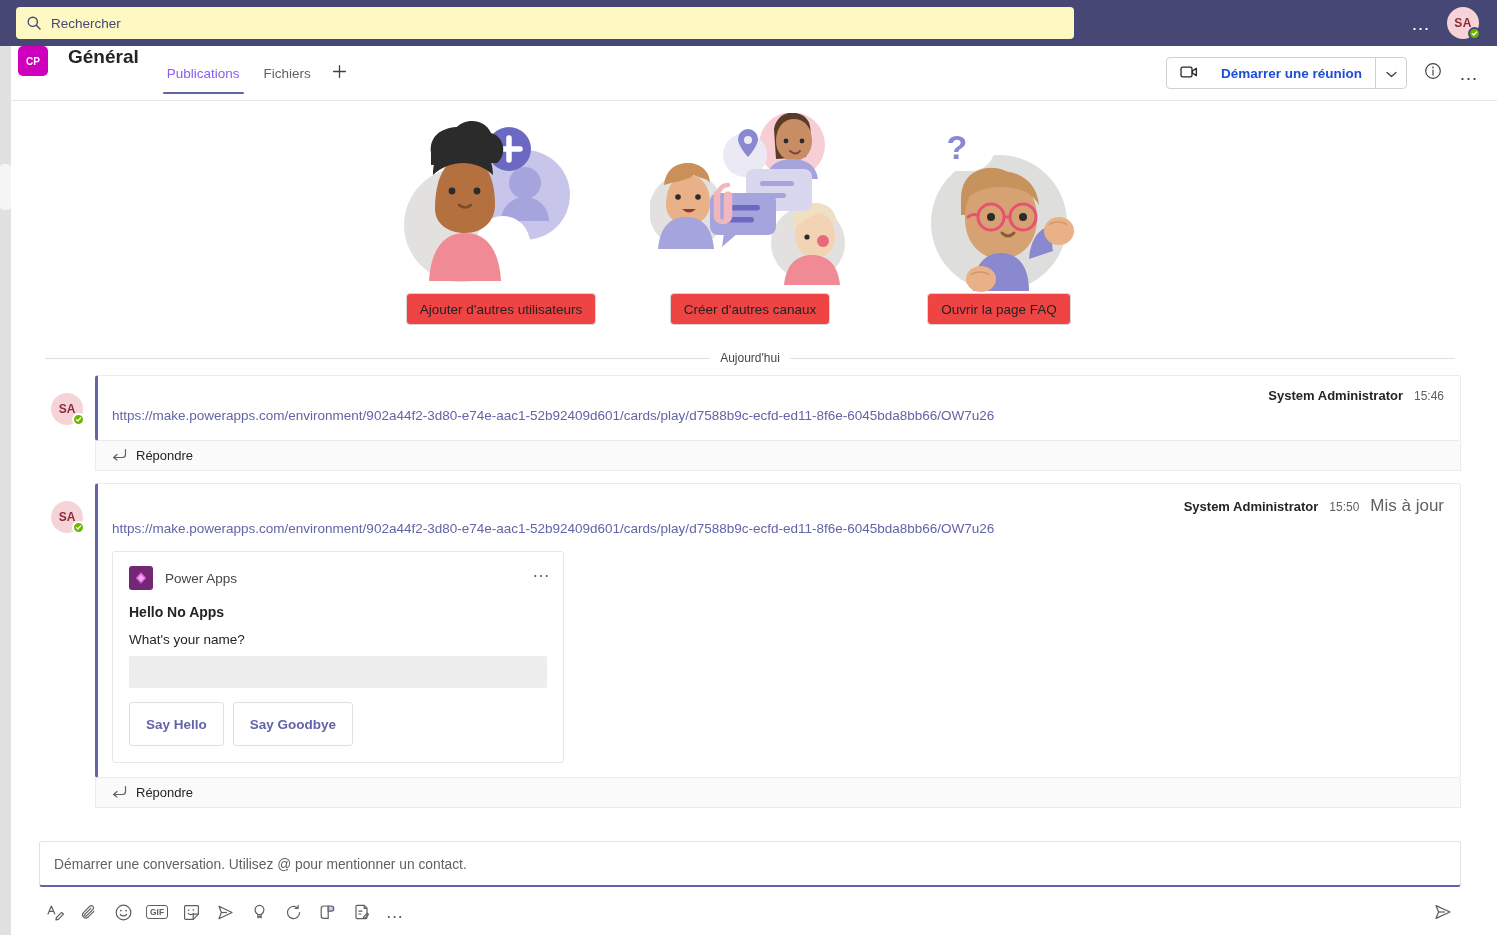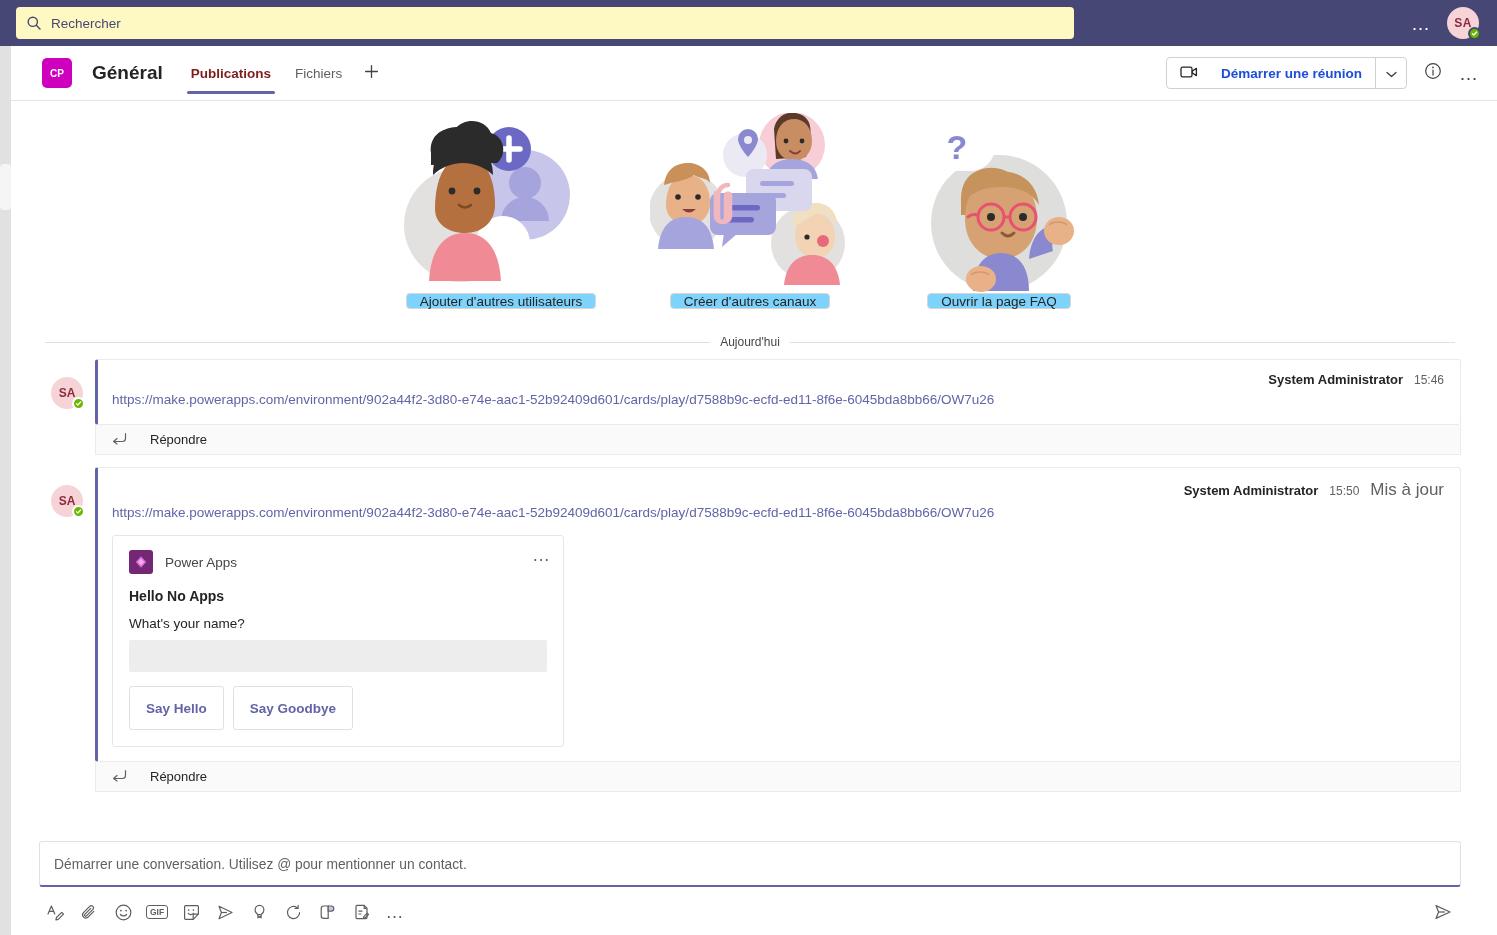--- a/index.html
+++ b/index.html
@@ -48,34 +48,34 @@
   .rail::after {
     content: ""; position: absolute; left: 0; right: 0; top: 118px; height: 46px;
     background: #f5f5f5; border-radius: 4px;
   }
   .content { flex: 1; display: flex; flex-direction: column; background: #fff; min-width: 0; }
 
   
   .chan-header {
     height: 55px; flex: none; background: #fff;
     border-bottom: 1px solid #e6e6e6;
-    display: flex; align-items: center; padding: 0 18px 0 31px;
+    display: flex; padding: 0 18px 0 7px;
   }
   .team-avatar {
     width: 30px; height: 30px; border-radius: 5px; background: #cf00bd;
     color: #fff; font-size: 10px; font-weight: 600;
     display: flex; align-items: center; justify-content: center; flex: none;
   }
   .chan-title { font-size: 19px; font-weight: 700; color: #252423; margin-left: 20px; }
   .tabs { display: flex; align-items: stretch; height: 55px; margin-left: 16px; }
   .tab {
     display: flex; align-items: center; padding: 0 12px; font-size: 13.5px;
     color: #616161; cursor: pointer; position: relative;
   }
-  .tab.active { color: #7f1d1d; font-weight: 700; }
+  .tab.active { color: #8b5cf6; font-weight: 400; }
   .tab.active::after {
     content: ""; position: absolute; left: 8px; right: 8px; bottom: 7px;
     height: 2.5px; background: #6264a7; border-radius: 2px;
   }
   .tab-add {
     display: flex; align-items: center; justify-content: center;
     width: 34px; color: #424242; cursor: pointer;
   }
   .hdr-right { margin-left: auto; display: flex; align-items: center; gap: 14px; }
   .meet-btn {
@@ -100,22 +100,22 @@
   
   .convo { flex: 1; overflow: hidden; position: relative; background: #fff; padding: 0 0 0 0; }
   .convo-inner { padding: 0 36px 0 28px; }
 
   
   .welcome { display: flex; justify-content: center; gap: 0; padding-top: 0; }
   .welcome-col { width: 249px; display: flex; flex-direction: column; align-items: center; }
   .illus { height: 192px; display: flex; align-items: flex-end; justify-content: center; }
   .illus svg { display: block; }
   .welcome-btn {
-    border: 1px solid #d6d6d6; background: #7dd3fc; border-radius: 4px;
-    height: 16px; padding: 0 13px; font-size: 13.5px; color: #252423;
+    border: 1px solid #d6d6d6; background: #ef4444; border-radius: 4px;
+    height: 32px; padding: 0 13px; font-size: 13.5px; color: #252423;
     font-family: "Liberation Sans", sans-serif; cursor: pointer; white-space: nowrap;
   }
 
   
   .day-divider {
     display: flex; align-items: center; gap: 10px;
     margin: 26px 0 10px 0; padding: 0 6px;
   }
   .day-divider .line { flex: 1; height: 1px; background: #e0e0e0; }
   .day-divider .label { font-size: 12px; color: #484644; }
@@ -137,21 +137,21 @@
   .msg-meta { display: flex; align-items: baseline; gap: 11px; margin-bottom: 3px; justify-content: flex-end; }
   .msg-author { font-size: 13px; font-weight: 700; color: #252423; }
   .msg-time { font-size: 12px; color: #616161; }
   .msg-edited { font-size: 17px; color: #616161; }
   .msg-link {
     font-size: 13.5px; color: #6264a7; line-height: 20px;
     word-break: break-all; text-decoration: none; display: block; cursor: pointer;
   }
   .reply-bar {
     border: 1px solid #ebebeb; border-top: none; background: #fafafa;
-    height: 30px; display: flex; align-items: center; gap: 23px;
+    height: 30px; display: flex; align-items: center; gap: 9px;
     padding-left: 16px; cursor: pointer;
   }
   .reply-bar .lbl { font-size: 13px; color: #252423; }
 
   
   .pa-card {
     margin-top: 12px; width: 452px;
     border: 1px solid #e6e6e6; border-radius: 3px; background: #fff;
     padding: 14px 16px 16px 16px; position: relative;
   }

